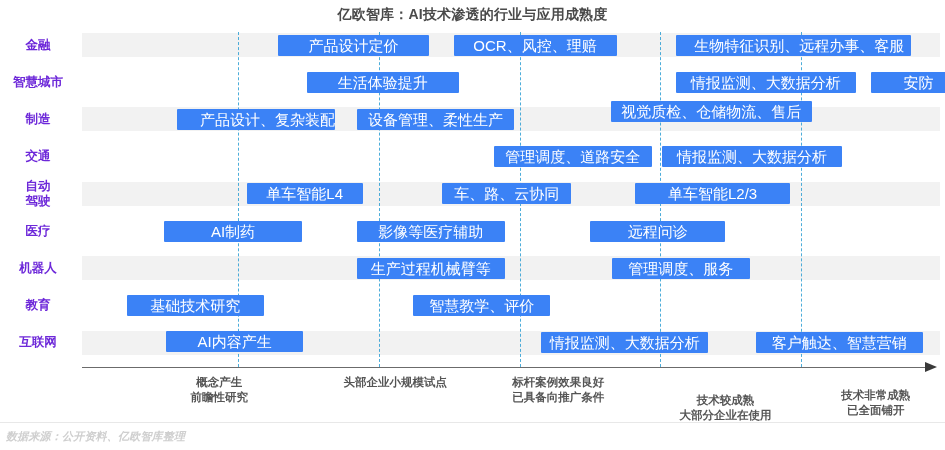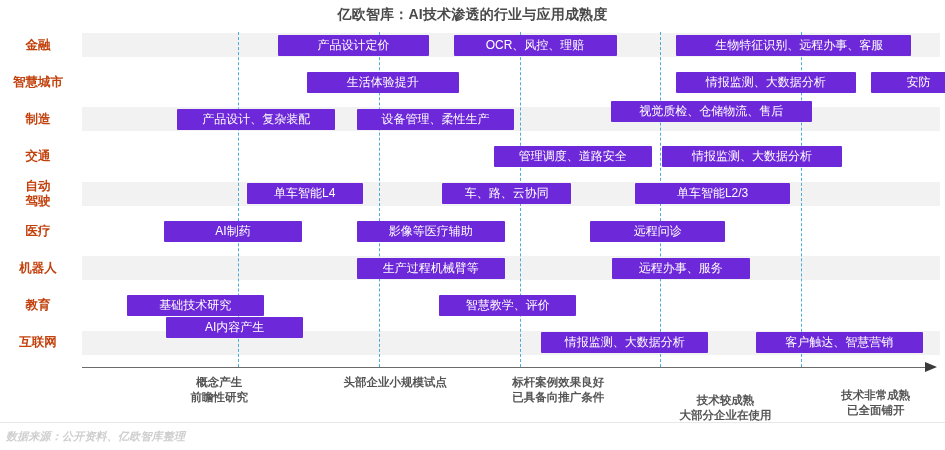--- a/index.html
+++ b/index.html
@@ -44,39 +44,39 @@
     top: 0; width: 0;
     height: 335px;
     border-left: 1.4px dashed #2f9fd4;
     opacity: .85;
   }
 
   
   .bar {
     position: absolute;
     height: 21px;
-    background: #6d28d9;
+    background: #3b82f6;
     color: #ffffff;
-    font-size: 12px;
+    font-size: 15px;
     line-height: 21px;
     text-align: center;
     white-space: nowrap;
     overflow: hidden;
     border-radius: 1px;
   }
 
   
   .ylabels { position: absolute; left: 0; top: 32px; width: 76px; height: 335px; }
   .ylabel {
     position: absolute;
     right: 0; width: 76px;
     text-align: center;
     font-size: 12.5px;
     font-weight: bold;
-    color: #c2410c;
+    color: #6d28d9;
     line-height: 15px;
   }
 
   
   .axis-line {
     position: absolute;
     left: 82px; top: 367px;
     width: 845px; height: 0;
     border-top: 1.3px solid #6b6b6b;
   }
@@ -174,36 +174,36 @@
         <div class="divider" style="left: 67.4%;"></div>
         <div class="divider" style="left: 83.8%;"></div>
       </div>
     <div class="bars">
         <div class="bar" style="left: 22.8%; width: 17.7%; top: 2.5px;">产品设计定价</div>
         <div class="bar" style="left: 43.3%; width: 19%; top: 2.5px;">OCR、风控、理赔</div>
         <div class="bar" style="left: 69.2%; width: 27.4%; top: 2.5px; padding-left: 12px;">生物特征识别、远程办事、客服</div>
         <div class="bar" style="left: 26.2%; width: 17.7%; top: 39.7px;">生活体验提升</div>
         <div class="bar" style="left: 69.2%; width: 21%; top: 39.7px;">情报监测、大数据分析</div>
         <div class="bar" style="left: 92%; width: 11%; top: 39.7px;">安防</div>
-        <div class="bar" style="left: 11.1%; width: 18.4%; top: 76.9px;">产品设计、复杂装配</div>
+        <div class="bar" style="left: 11.1%; width: 18.4%; top: 76.9px; text-align: right;">产品设计、复杂装配</div>
         <div class="bar" style="left: 32%; width: 18.4%; top: 76.9px;">设备管理、柔性生产</div>
         <div class="bar" style="left: 61.6%; width: 23.5%; top: 69px;">视觉质检、仓储物流、售后</div>
         <div class="bar" style="left: 48%; width: 18.4%; top: 114.1px;">管理调度、道路安全</div>
         <div class="bar" style="left: 67.6%; width: 21%; top: 114.1px;">情报监测、大数据分析</div>
         <div class="bar" style="left: 19.2%; width: 13.5%; top: 151.3px;">单车智能L4</div>
         <div class="bar" style="left: 42%; width: 15%; top: 151.3px;">车、路、云协同</div>
         <div class="bar" style="left: 64.5%; width: 18%; top: 151.3px;">单车智能L2/3</div>
         <div class="bar" style="left: 9.6%; width: 16%; top: 188.5px;">AI制药</div>
         <div class="bar" style="left: 32%; width: 17.3%; top: 188.5px;">影像等医疗辅助</div>
         <div class="bar" style="left: 59.2%; width: 15.8%; top: 188.5px;">远程问诊</div>
         <div class="bar" style="left: 32%; width: 17.3%; top: 225.7px;">生产过程机械臂等</div>
-        <div class="bar" style="left: 61.8%; width: 16%; top: 225.7px;">远程办事、服务</div>
+        <div class="bar" style="left: 61.8%; width: 16%; top: 225.7px;">管理调度、服务</div>
         <div class="bar" style="left: 5.2%; width: 16%; top: 262.9px;">基础技术研究</div>
-        <div class="bar" style="left: 38.6%; width: 16%; top: 262.9px; margin-left: 26px;">智慧教学、评价</div>
-        <div class="bar" style="left: 9.8%; width: 16%; top: 285px;">AI内容产生</div>
+        <div class="bar" style="left: 38.6%; width: 16%; top: 262.9px;">智慧教学、评价</div>
+        <div class="bar" style="left: 9.8%; width: 16%; top: 299px;">AI内容产生</div>
         <div class="bar" style="left: 53.5%; width: 19.5%; top: 300.1px;">情报监测、大数据分析</div>
         <div class="bar" style="left: 78.5%; width: 19.5%; top: 300.1px;">客户触达、智慧营销</div>
       </div>
   </div>
 
   <div class="axis-line"></div>
   <div class="axis-arrow"></div>
 
   <div class="stages">
       <div class="stage-label" style="left: 219.28px; transform: translateX(-50%);">

